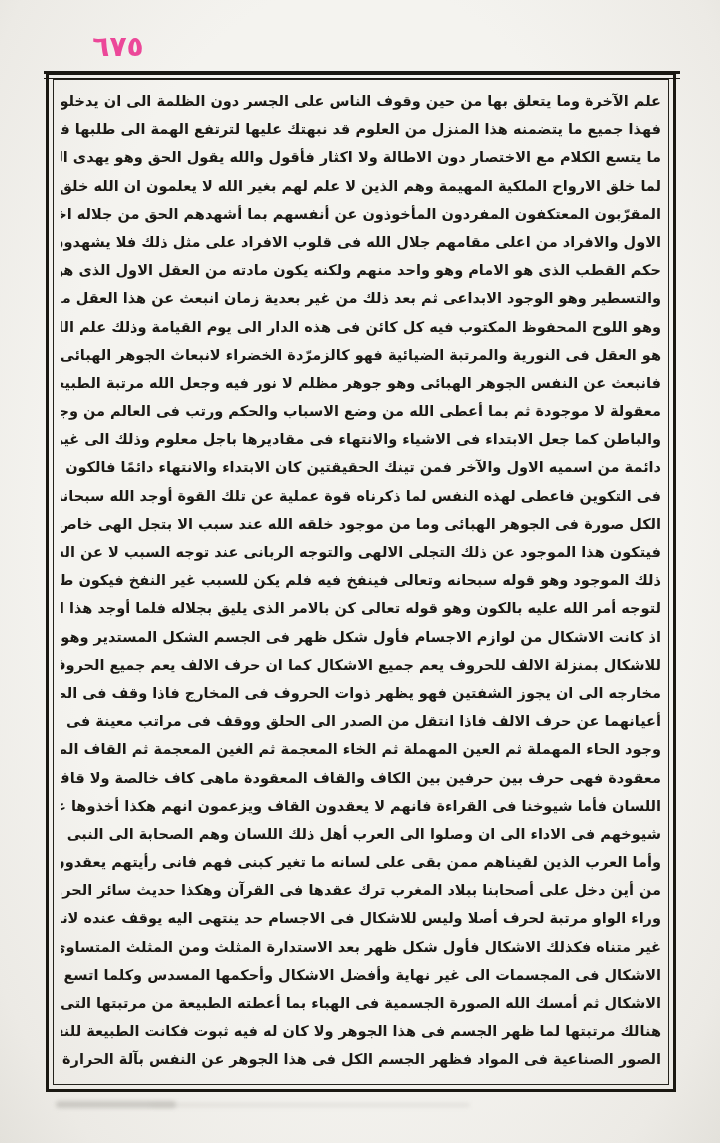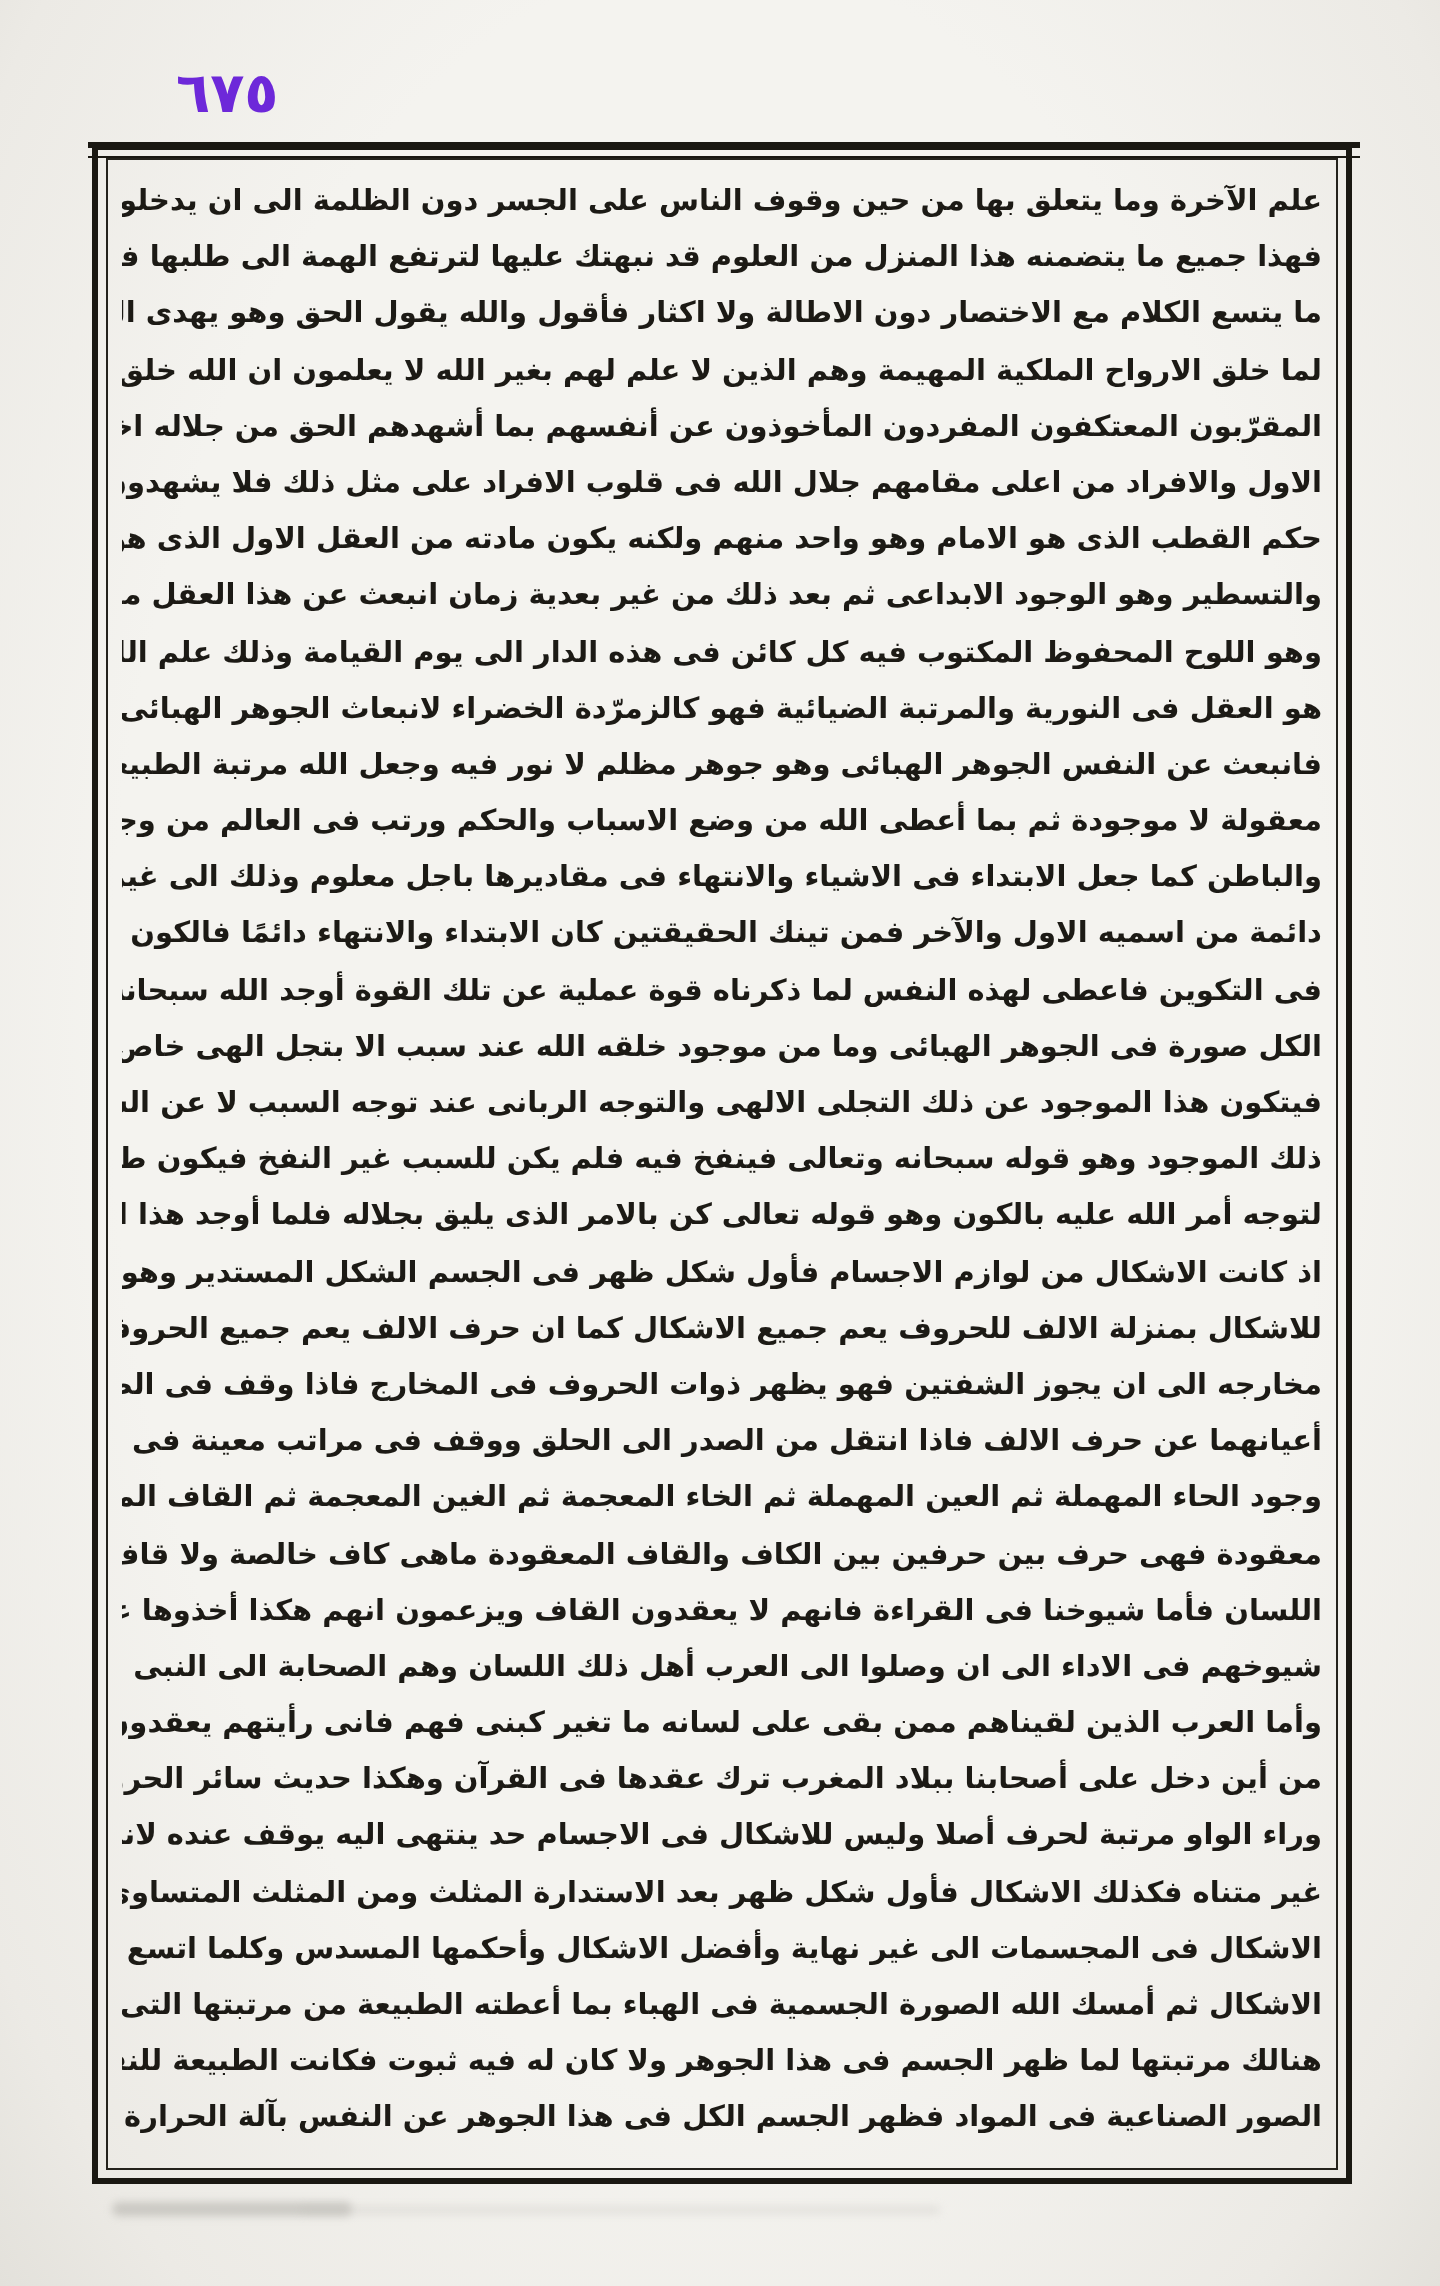--- a/index.html
+++ b/index.html
@@ -12,24 +12,24 @@
   }
   body {
     position: relative;
     background: radial-gradient(ellipse at 50% 45%, #f4f3ef 60%, #eceae5 88%, #e3e1db 100%);
   }
   .page-number {
     position: absolute;
     top: 30px;
     left: 88px;
     width: 60px;
-    text-align: left;
+    text-align: center;
     font-size: 28px;
     font-weight: bold;
-    color: #6d28d9;
+    color: #ec4899;
     letter-spacing: 1px;
   }
   
   .top-rule {
     position: absolute;
     left: 44px;
     top: 71px;
     width: 636px;
     height: 8px;
     border-top: 3px solid #1a1812;

